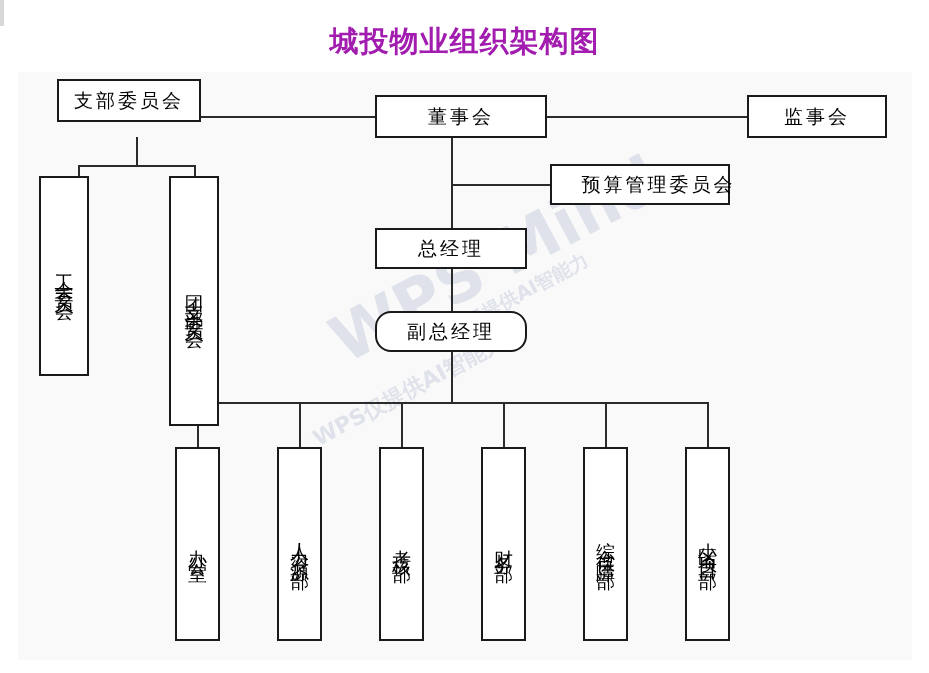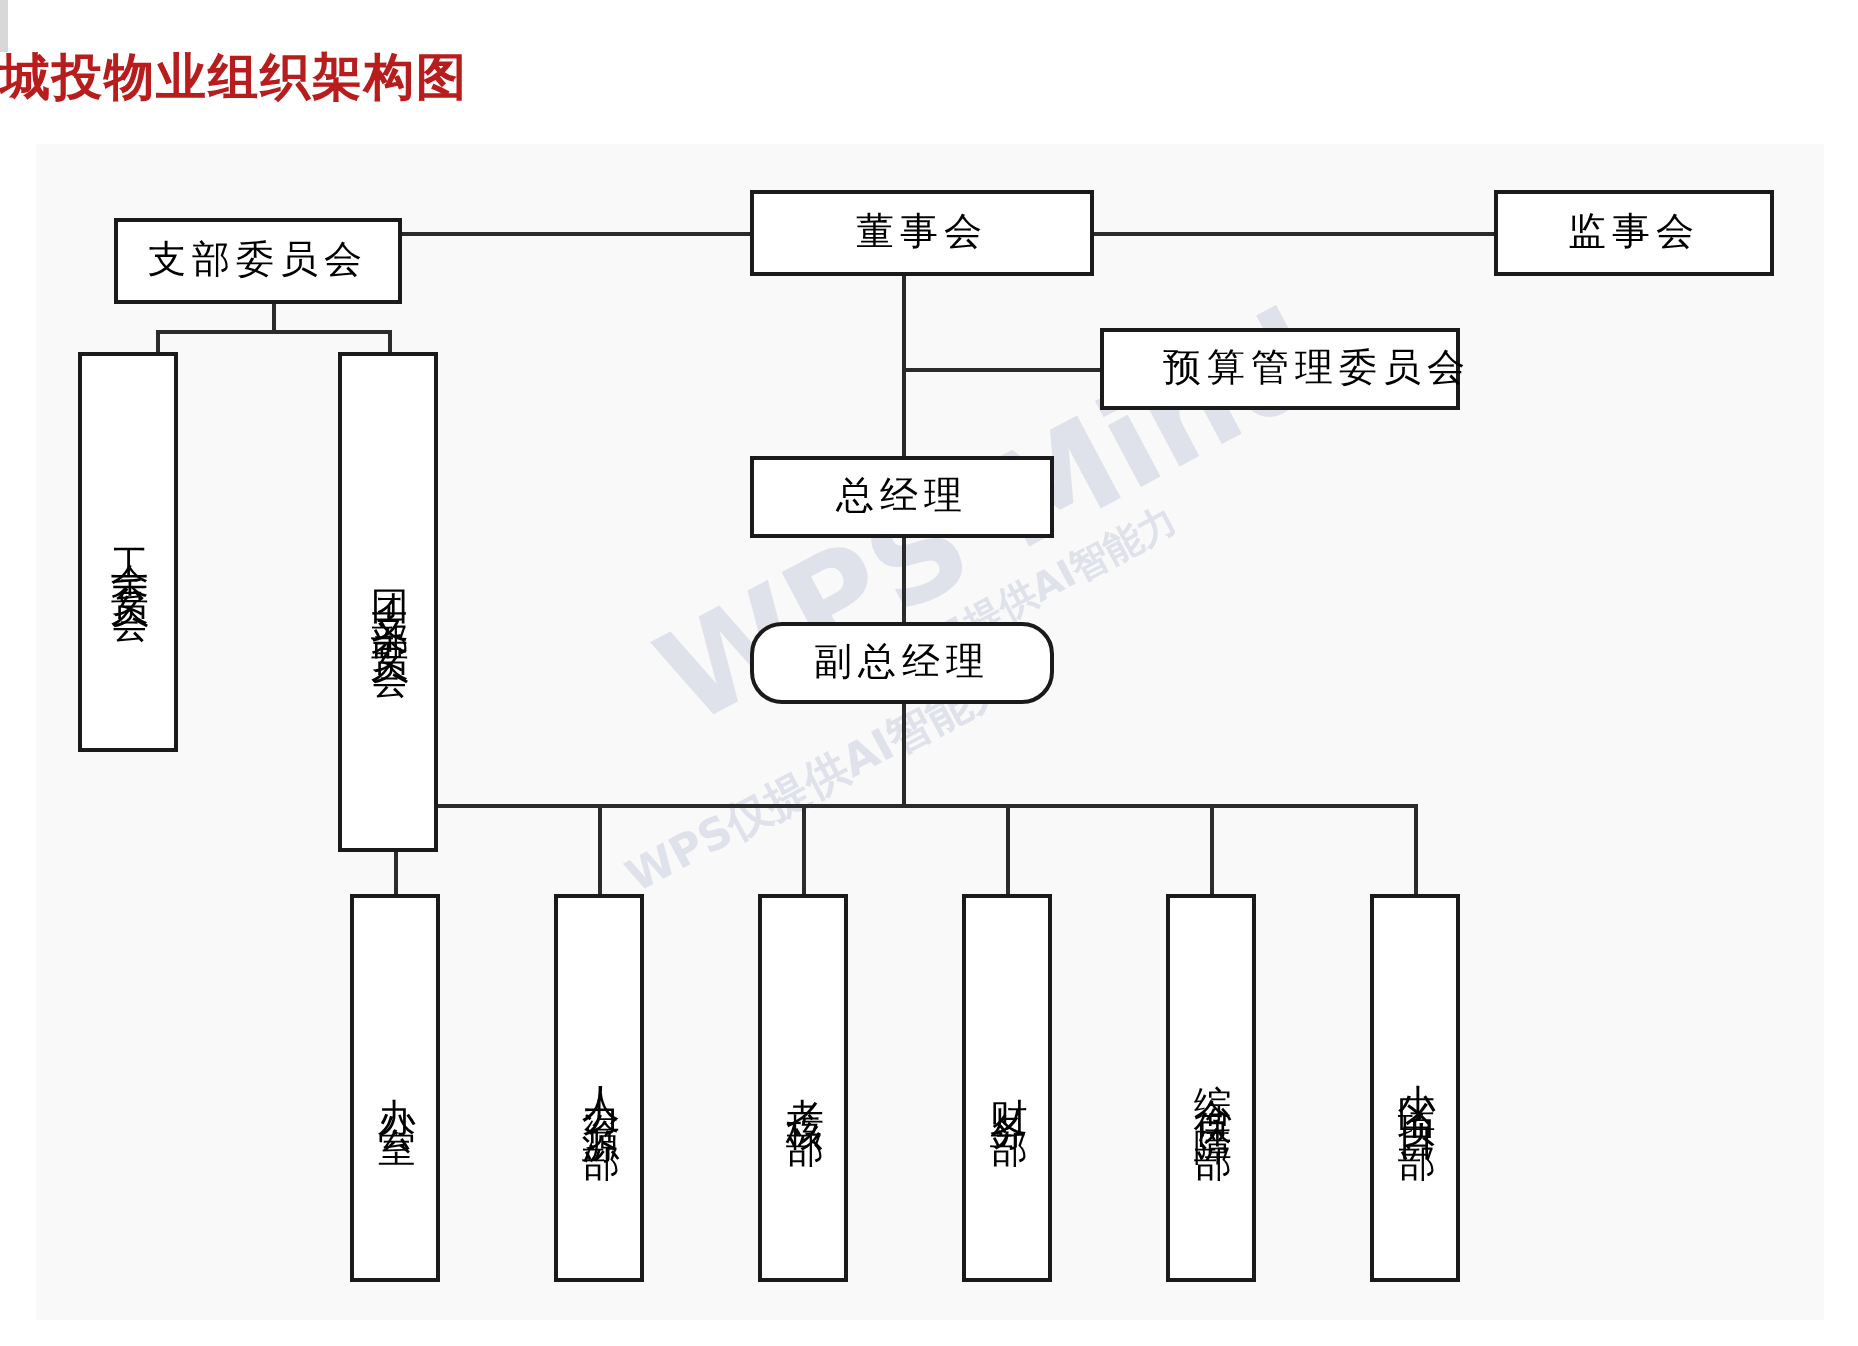--- a/index.html
+++ b/index.html
@@ -24,24 +24,25 @@
     width: 4px;
     height: 26px;
     background: #d8d8d8;
   }
 
   #page-title {
     position: absolute;
     left: 0;
     top: 22px;
     width: 929px;
-    font-size: 25px;
+    text-align: center;
+    font-size: 29px;
     font-weight: bold;
     letter-spacing: 1px;
-    color: #b91c1c;
+    color: #a21caf;
     font-family: "DejaVu Serif", "Liberation Serif", serif;
   }
 
   
   #chart-canvas {
     position: absolute;
     left: 18px;
     top: 72px;
     width: 894px;
     height: 588px;
@@ -154,21 +155,21 @@
 
   <div class="ln h" style="left:179px; top:330px; width:510px;"></div>
 
   <div class="ln v" style="left:179px; top:330px; height:45px;"></div>
   <div class="ln v" style="left:281px; top:330px; height:45px;"></div>
   <div class="ln v" style="left:383px; top:330px; height:45px;"></div>
   <div class="ln v" style="left:485px; top:330px; height:45px;"></div>
   <div class="ln v" style="left:587px; top:330px; height:45px;"></div>
   <div class="ln v" style="left:689px; top:330px; height:45px;"></div>
 
-  <div class="node" style="left:39px; top:37px; width:144px; height:43px;">
+  <div class="node" style="left:39px; top:7px; width:144px; height:43px;">
     <span class="label">支部委员会</span>
   </div>
 
   <div class="node" style="left:357px; top:23px; width:172px; height:43px;">
     <span class="label">董事会</span>
   </div>
 
   <div class="node" style="left:729px; top:23px; width:140px; height:43px;">
     <span class="label">监事会</span>
   </div>

